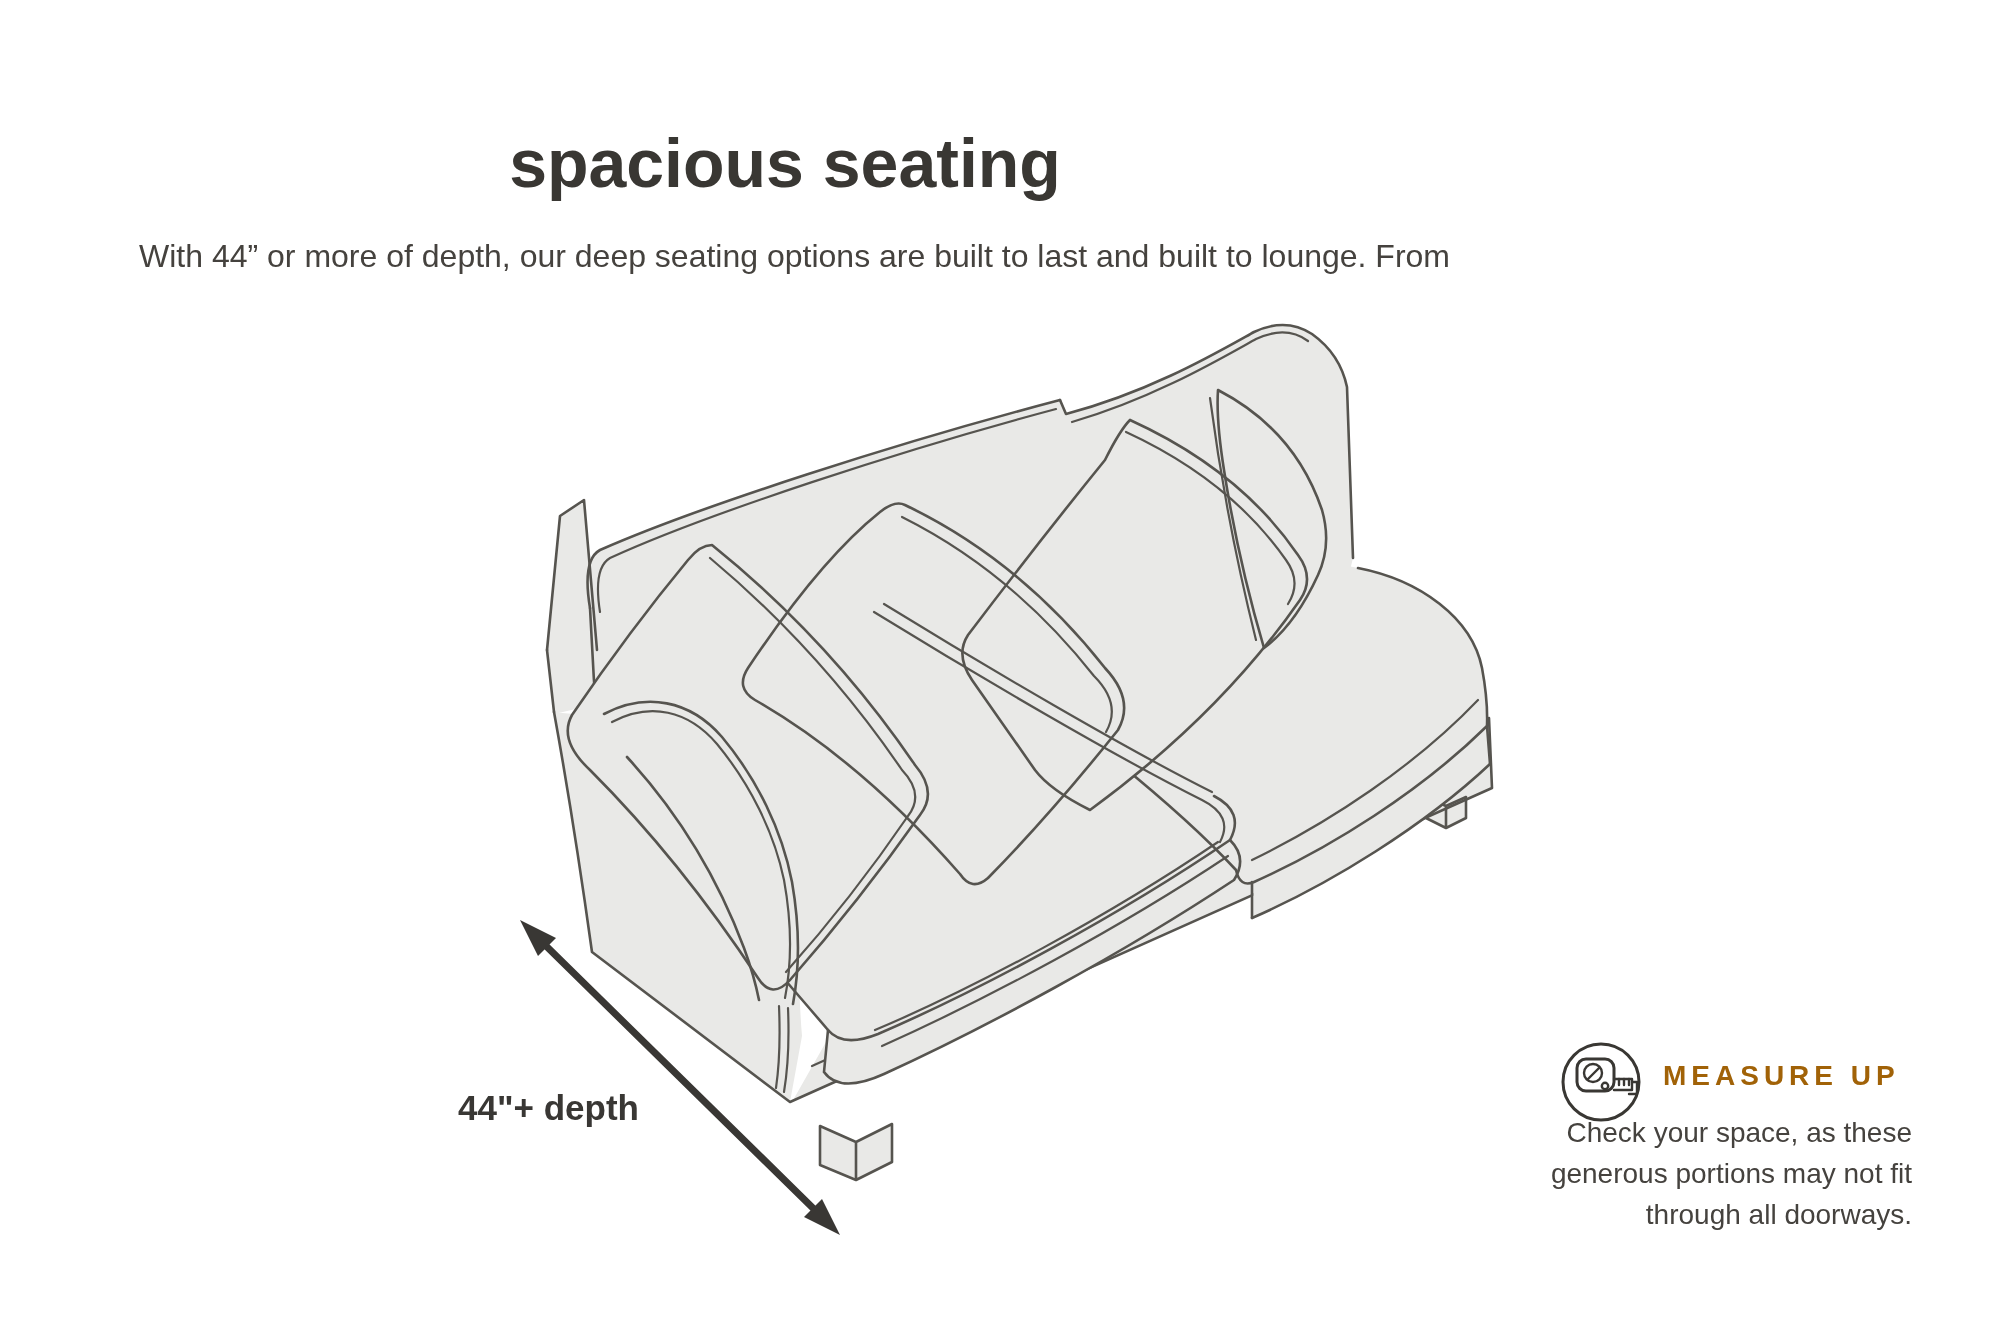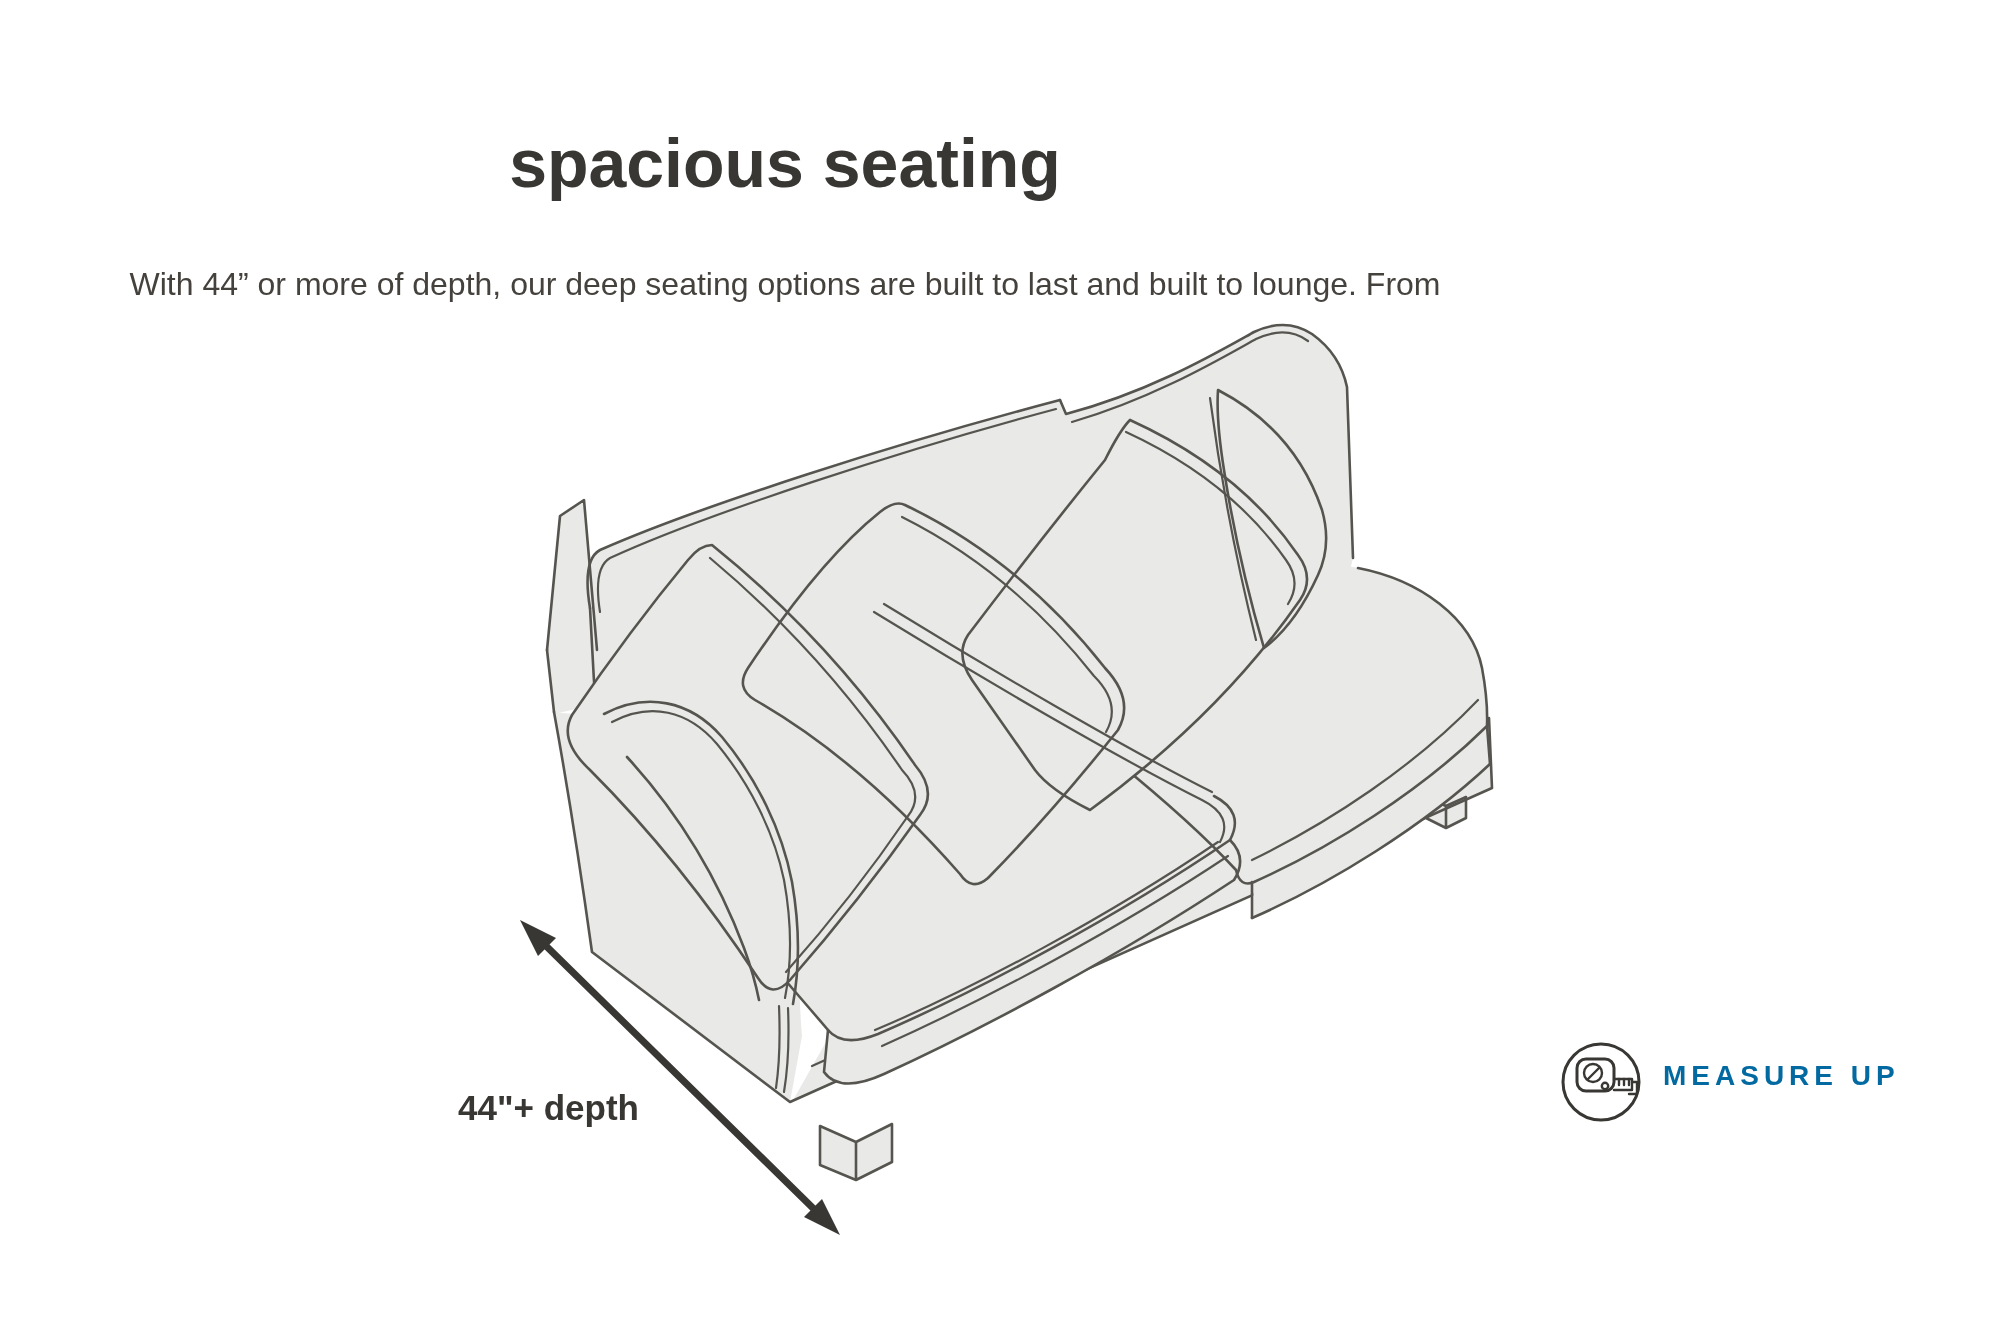--- a/index.html
+++ b/index.html
@@ -11,34 +11,33 @@
     font-family:"Liberation Sans", sans-serif;
   }
   .title{
     position:absolute;left:0;top:78px;width:1570px;
     text-align:center;
     font-size:68px;font-weight:bold;letter-spacing:0px;
     color:#393733;
   }
   .subtitle{
     position:absolute;left:120px;top:233px;width:1330px;
-    text-align:center;
+    text-align:right;
     font-size:32px;line-height:47px;
     color:#45423e;
-    margin-top:28px;
   }
   .dim-label{
     position:absolute;left:458px;top:1088px;
     font-size:35px;font-weight:bold;
     color:#393734;
   }
   .mu-heading{
     position:absolute;left:1663px;top:1060px;
     font-size:28px;font-weight:bold;letter-spacing:5px;
-    color:#0369a1;
+    color:#a16207;
   }
   .mu-body{
     position:absolute;left:1512px;top:1112px;width:400px;
     text-align:right;
     font-size:28px;line-height:41px;
     color:#45423e;
   }
   svg.art{position:absolute;left:0;top:0;}
   .ln{fill:none;stroke:#56544f;stroke-width:2.6;stroke-linecap:round;stroke-linejoin:round;}
   .pp{fill:none;stroke:#56544f;stroke-width:2.2;stroke-linecap:round;stroke-linejoin:round;}
@@ -187,14 +186,15 @@
       <circle class="icn2" cx="1605" cy="1086" r="3.2"></circle>
       <path class="icn2" d="M 1614 1079 L 1632 1079 L 1632 1090 L 1614 1090"></path>
       <path class="icn2" d="M 1619 1079 L 1619 1085 M 1624 1079 L 1624 1085 M 1629 1079 L 1629 1085"></path>
       <path class="icn2" d="M 1632 1082 L 1637 1082 L 1637 1094 L 1629 1094"></path>
     </g>
   </svg>
 
   <div class="dim-label">44"+ depth</div>
 
   <div class="mu-heading">MEASURE UP</div>
+  <div class="mu-body"><span>Check your space, as these</span><br><span>generous portions may not fit</span><br><span>through all doorways.</span></div>
 
 </div>
 
 </body></html>

